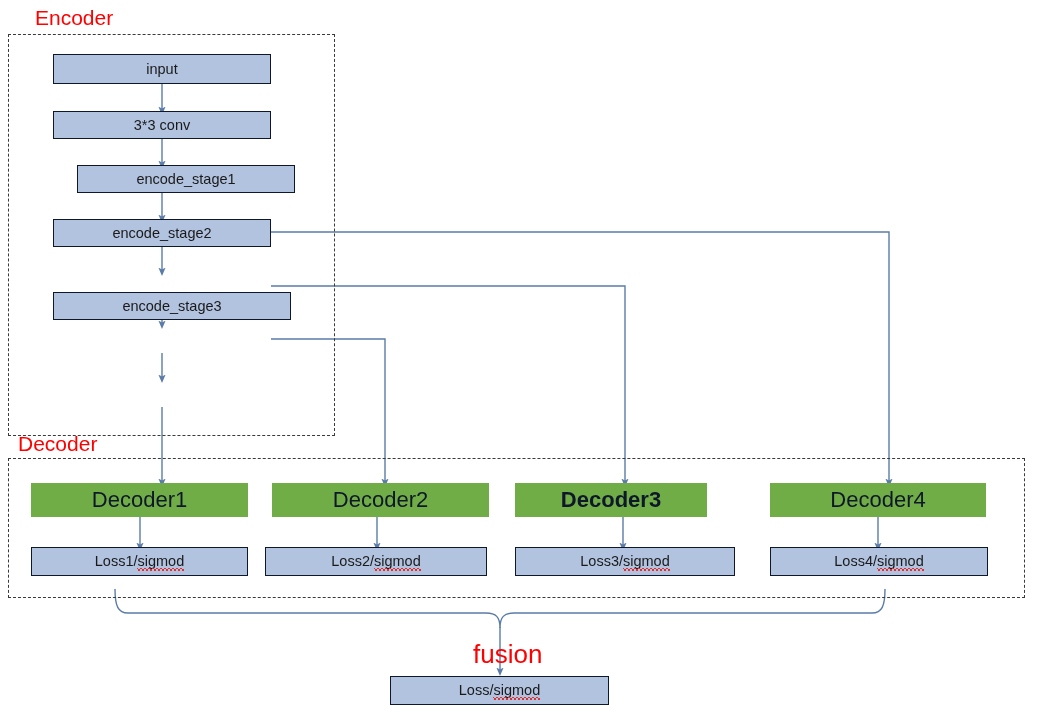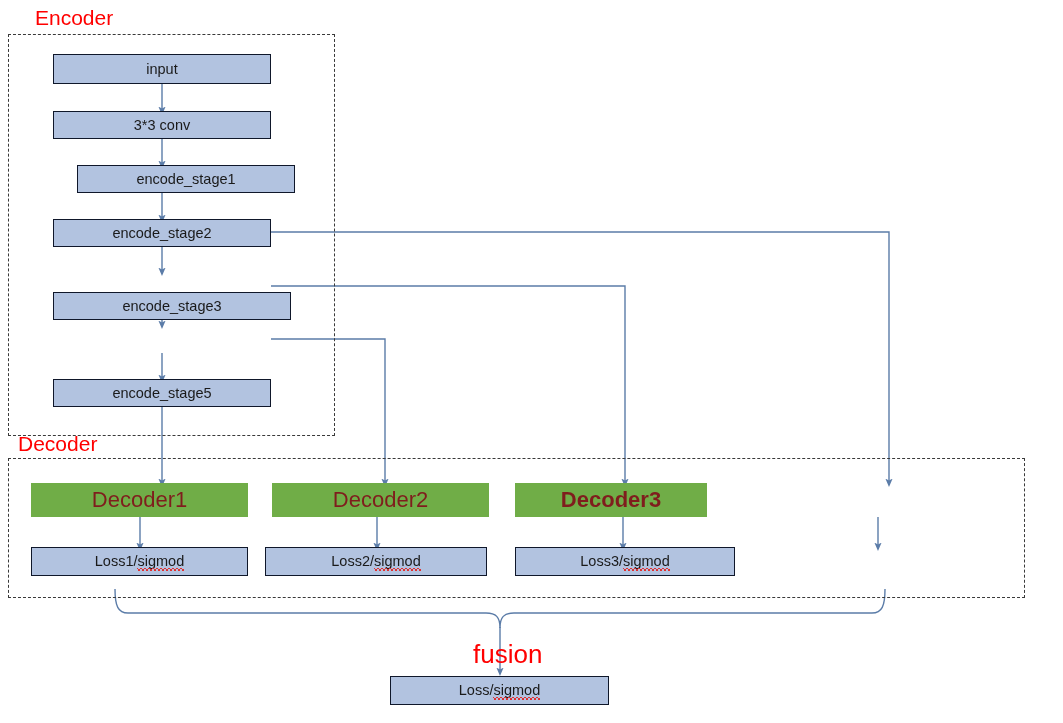--- a/index.html
+++ b/index.html
@@ -81,21 +81,21 @@
   }
   .node.blue {
     background: #b2c3e0;
     border: 1px solid #0f172a;
     color: #1a1a1a;
     font-size: 14.5px;
   }
   .node.green {
     background: #70ad47;
     border: none;
-    color: #7f1d1d;
+    color: #0f172a;
     font-size: 22px;
   }
 
   
   .sq {
     position: relative;
     display: inline-block;
     padding-bottom: 1px;
   }
   .sq::after {
@@ -180,49 +180,52 @@
 
   <div class="node blue" style="left:53px; top:219px; width:218px; height:28px;">
     <span>encode_stage2</span>
   </div>
 
   <div class="node blue" style="left:53px; top:272px; width:238px; height:28px;margin-top:20px;">
     <span>encode_stage3</span>
   </div>
 
 
-  <div class="node blue" style="left:53px; top:379px; width:218px; height:28px;">
-    <span>encode_stage5</span>
-  </div>
 
   <div class="node green" style="left:31px; top:483px; width:217px; height:34px;">
     <span>Decoder1</span>
   </div>
 
   <div class="node green" style="left:272px; top:483px; width:217px; height:34px;">
     <span>Decoder2</span>
   </div>
 
   <div class="node green" style="left:515px; top:483px; width:192px; height:34px;font-weight:bold;">
     <span>Decoder3</span>
   </div>
 
+  <div class="node green" style="left:770px; top:483px; width:216px; height:34px;">
+    <span>Decoder4</span>
+  </div>
 
   <div class="node blue" style="left:31px; top:547px; width:217px; height:29px;">
     <span><span>Loss1/</span><span class="sq">sigmod</span></span>
   </div>
 
   <div class="node blue" style="left:265px; top:547px; width:222px; height:29px;">
     <span><span>Loss2/</span><span class="sq">sigmod</span></span>
   </div>
 
   <div class="node blue" style="left:515px; top:547px; width:220px; height:29px;">
     <span><span>Loss3/</span><span class="sq">sigmod</span></span>
   </div>
 
+  <div class="node blue" style="left:770px; top:547px; width:218px; height:29px;">
+    <span><span>Loss4/</span><span class="sq">sigmod</span></span>
+  </div>
 
   <div id="fusion-label">fusion</div>
 
   <div class="node blue" style="left:390px; top:676px; width:219px; height:29px;">
     <span><span>Loss/</span><span class="sq">sigmod</span></span>
   </div>
 
 </div>
 
 </body></html>

